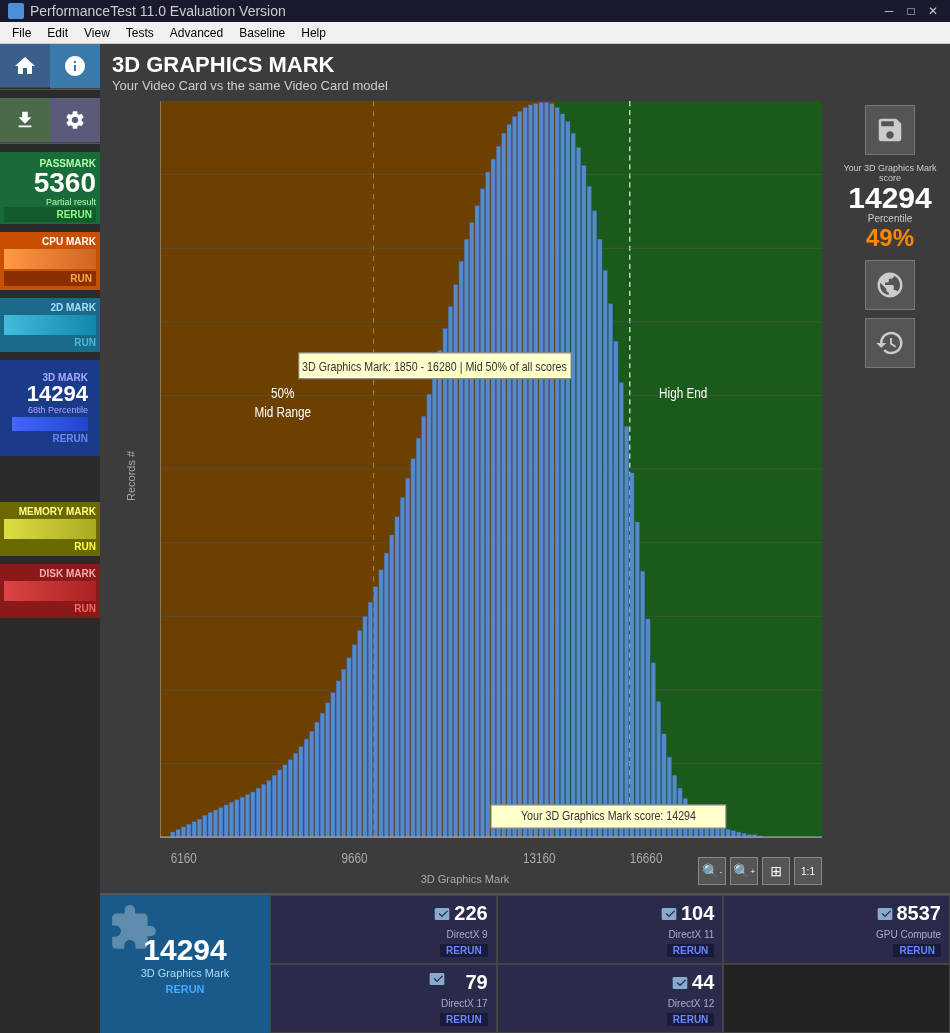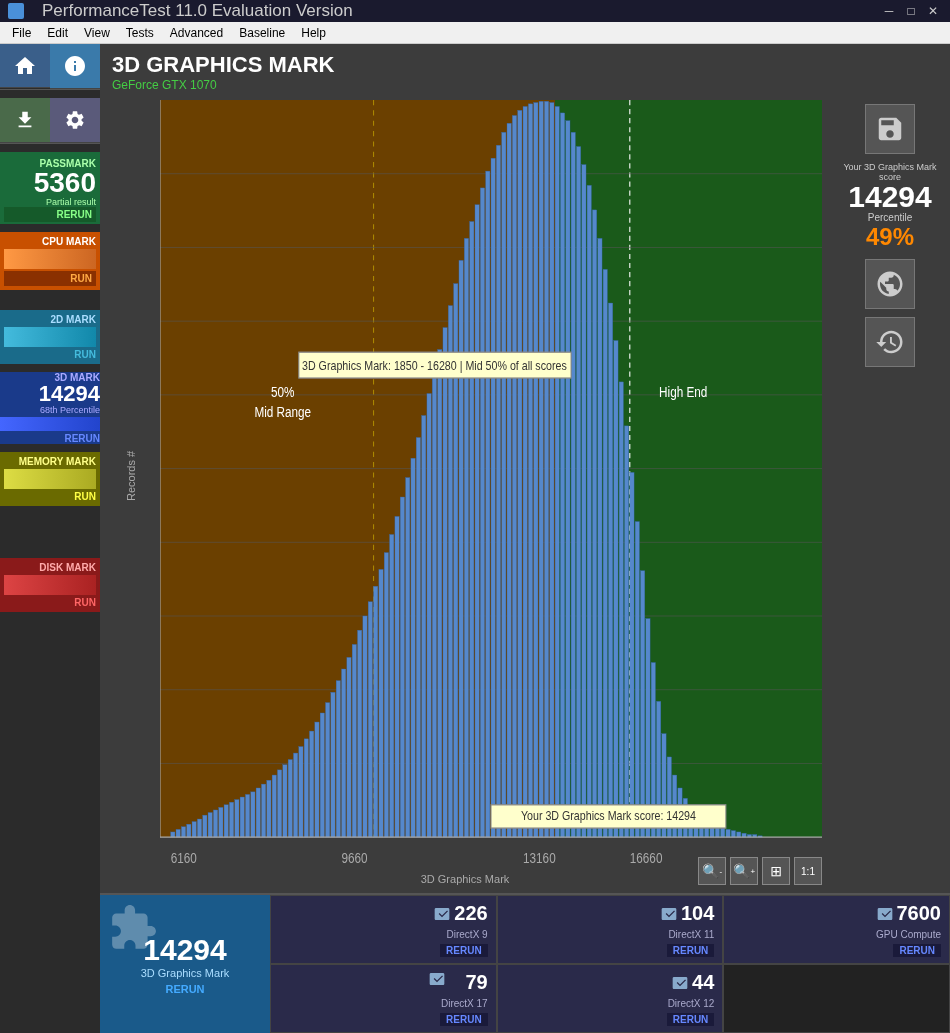--- a/index.html
+++ b/index.html
@@ -10,21 +10,21 @@
       background: #1a1a2e;
       height: 22px;
       display: flex;
       align-items: center;
       padding: 0 8px;
       color: #ccc;
       font-size: 12px;
       gap: 6px;
     }
     .titlebar-icon { width: 16px; height: 16px; background: #4a90d9; border-radius: 2px; display: inline-block; }
-    .titlebar-title { flex: 1; font-size: 17px; margin-left: 12px; }
+    .titlebar-title { flex: 1; font-size: 14px; }
     .titlebar-controls { display: flex; gap: 4px; }
     .titlebar-btn { width: 18px; height: 18px; display: flex; align-items: center; justify-content: center; color: #ccc; font-size: 12px; cursor: pointer; }
 
     
     .menubar {
       background: #f0f0f0;
       height: 22px;
       display: flex;
       align-items: center;
       padding: 0 4px;
@@ -67,32 +67,32 @@
     .passmark-section { background: #1a6b3a; padding: 4px; }
     .passmark-label { color: #aaffaa; font-size: 10px; font-weight: bold; text-align: right; }
     .passmark-score { color: #ffffff; font-size: 28px; font-weight: bold; text-align: right; line-height: 1; }
     .passmark-sub { color: #aaffaa; font-size: 9px; text-align: right; }
     .rerun-btn { background: #155a2a; color: #88ff88; font-size: 10px; font-weight: bold; text-align: right; padding: 2px 4px; cursor: pointer; }
 
     .cpu-section { background: #c85000; padding: 4px; }
     .cpu-label { color: #ffffff; font-size: 10px; font-weight: bold; text-align: right; }
     .run-btn { background: #8a3000; color: #ffaa44; font-size: 10px; font-weight: bold; text-align: right; padding: 2px 4px; cursor: pointer; }
 
-    .twod-section { background: #1a6b8a; padding: 4px; margin-top: 12px; }
+    .twod-section { background: #1a6b8a; padding: 4px; }
     .twod-label { color: #aaddff; font-size: 10px; font-weight: bold; text-align: right; }
 
     .threed-section { background: #1a3a8a; padding: 4px; }
     .threed-label { color: #aaaaff; font-size: 10px; font-weight: bold; text-align: right; }
     .threed-score { color: #ffffff; font-size: 22px; font-weight: bold; text-align: right; line-height: 1; }
     .threed-pct { color: #aaaaff; font-size: 9px; text-align: right; }
 
     .memory-section { background: #6a6a00; padding: 4px; }
     .memory-label { color: #ffff88; font-size: 10px; font-weight: bold; text-align: right; }
 
-    .disk-section { background: #8a1a1a; padding: 4px; margin-top: 44px; }
+    .disk-section { background: #8a1a1a; padding: 4px; }
     .disk-label { color: #ffaaaa; font-size: 10px; font-weight: bold; text-align: right; }
 
     
     .content {
       flex: 1;
       display: flex;
       flex-direction: column;
       background: #3c3c3c;
     }
 
@@ -250,45 +250,45 @@
       <div style="height:20px; background:linear-gradient(to right, #ff9944, #cc6622); margin:2px 0;"></div>
       <div class="run-btn">RUN</div>
     </div>
 
     <div class="twod-section" style="padding:4px;">
       <div class="twod-label">2D MARK</div>
       <div style="height:20px; background:linear-gradient(to right, #44bbdd, #1188aa); margin:2px 0;"></div>
       <div style="color:#44bbdd; font-size:10px; font-weight:bold; text-align:right; cursor:pointer;">RUN</div>
     </div>
 
-    <div class="threed-section" style="padding:0;">
+    <div class="threed-section" style="padding:12px;">
       <div class="threed-label">3D MARK</div>
       <div class="threed-score">14294</div>
       <div class="threed-pct">68th Percentile</div>
       <div style="height:14px; background:linear-gradient(to right, #4466ff, #2244cc); margin:2px 0;"></div>
       <div style="color:#6688ff; font-size:10px; font-weight:bold; text-align:right; cursor:pointer;">RERUN</div>
     </div>
 
-    <div class="memory-section" style="padding:4px;">
+    <div class="memory-section" style="padding:4px;margin-top:38px;">
       <div class="memory-label">MEMORY MARK</div>
       <div style="height:20px; background:linear-gradient(to right, #dddd44, #aaaa22); margin:2px 0;"></div>
       <div style="color:#ffff44; font-size:10px; font-weight:bold; text-align:right; cursor:pointer;">RUN</div>
     </div>
 
     <div class="disk-section" style="padding:4px;">
       <div class="disk-label">DISK MARK</div>
       <div style="height:20px; background:linear-gradient(to right, #dd4444, #aa2222); margin:2px 0;"></div>
       <div style="color:#ff6666; font-size:10px; font-weight:bold; text-align:right; cursor:pointer;">RUN</div>
     </div>
   </div>
 
   <div class="content">
     <div class="content-header">
       <div class="content-title">3D GRAPHICS MARK</div>
-      <div class="content-gpu">GeForce GTX 1070</div>
+      <div class="content-subtitle">Your Video Card vs the same Video Card model</div>
     </div>
 
     <div style="flex:1; display:flex; position:relative; min-height:0;">
 
       <div style="flex:1; position:relative; padding: 4px 8px 30px 60px;">
         <svg width="100%" height="100%" viewBox="0 0 620 590" preserveAspectRatio="none">
 
           <rect x="0" y="0" width="370" height="570" fill="#6b4000"></rect>
 
           <rect x="370" y="0" width="250" height="570" fill="#1a5a1a"></rect>
@@ -537,21 +537,21 @@
           </div>
           <div style="color:#aaaacc; font-size:10px;">DirectX 11</div>
           <div style="color:#6688ff; font-size:10px; font-weight:bold; cursor:pointer; background:#1a1a3a; padding:1px 6px;">RERUN</div>
         </div>
 
         <div class="sub-score-cell">
           <div style="display:flex; align-items:center; gap:4px;">
             <svg width="16" height="16" viewBox="0 0 24 24" fill="#88aacc">
                 <path d="M21 3H3c-1.1 0-2 .9-2 2v14c0 1.1.9 2 2 2h18c1.1 0 2-.9 2-2V5c0-1.1-.9-2-2-2zm-9 14l-5-5 1.41-1.41L12 14.17l7.59-7.59L21 8l-9 9z"></path>
               </svg>
-            <span style="color:#fff; font-size:20px; font-weight:bold;">7600</span>
+            <span style="color:#fff; font-size:20px; font-weight:bold;">8537</span>
           </div>
           <div style="color:#aaaacc; font-size:10px;">GPU Compute</div>
           <div style="color:#6688ff; font-size:10px; font-weight:bold; cursor:pointer; background:#1a1a3a; padding:1px 6px;">RERUN</div>
         </div>
 
         <div class="sub-score-cell">
           <div style="display:flex; align-items:flex-start; gap:20px;">
             <svg width="16" height="16" viewBox="0 0 24 24" fill="#88aacc">
                 <path d="M21 3H3c-1.1 0-2 .9-2 2v14c0 1.1.9 2 2 2h18c1.1 0 2-.9 2-2V5c0-1.1-.9-2-2-2zm-9 14l-5-5 1.41-1.41L12 14.17l7.59-7.59L21 8l-9 9z"></path>
               </svg>

